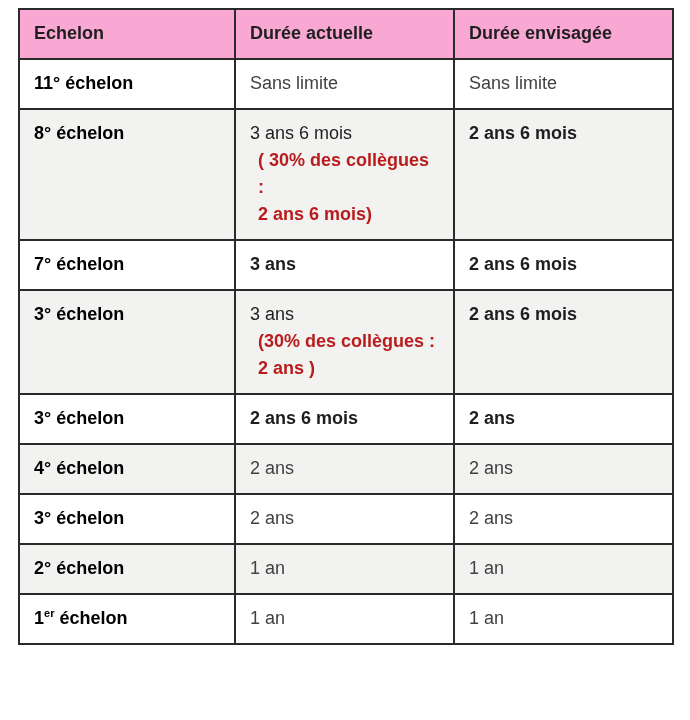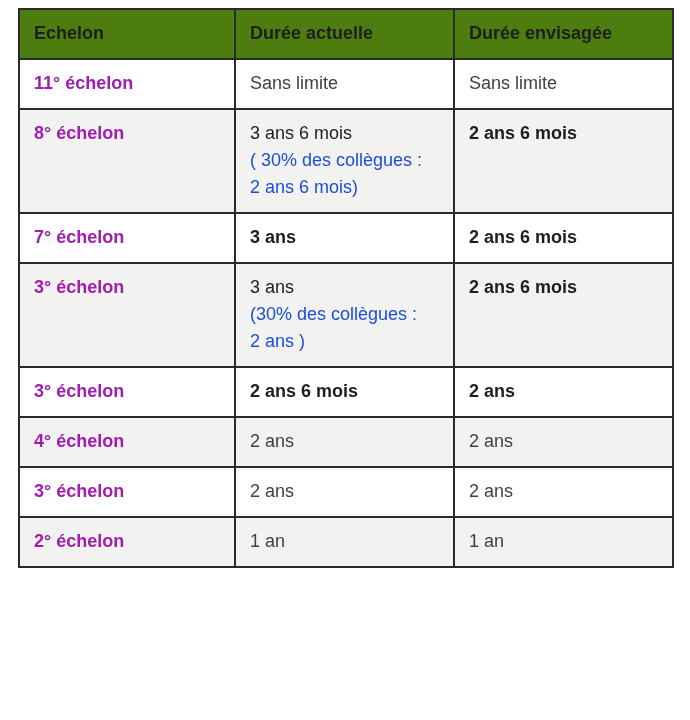--- a/index.html
+++ b/index.html
@@ -25,48 +25,49 @@
   col.c3 { width: 219px; }
   th, td {
     border: 2px solid #2a2a2a;
     text-align: left;
     vertical-align: top;
     padding: 10px 14px 11px 14px;
     font-size: 18px;
     line-height: 27px;
   }
   th {
-    background: #4d7c0f;
+    background: #f9a8d4;
     color: #1e1e1e;
     font-weight: bold;
   }
   td {
     color: #414141;
     font-weight: normal;
   }
   td.echelon {
-    color: #a21caf;
+    color: #000000;
     font-weight: bold;
   }
   td.strong {
     color: #1e1e1e;
     font-weight: bold;
   }
   tbody tr:nth-child(even) {
     background: #f2f2f1;
   }
   span.main-bold {
     display: block;
     color: #1e1e1e;
     font-weight: normal;
   }
   span.note {
     display: block;
-    color: #1d4ed8;
-    font-weight: normal;
+    color: #b91c1c;
+    font-weight: bold;
+    margin-left: 8px;
   }
   sup.ord {
     font-size: 11px;
     font-weight: bold;
     vertical-align: super;
     line-height: 0;
   }
 </style>
 </head>
 <body>
@@ -126,14 +127,19 @@
     <tr>
       <td class="echelon">3° échelon</td>
       <td>2 ans</td>
       <td>2 ans</td>
     </tr>
     <tr>
       <td class="echelon">2° échelon</td>
       <td>1 an</td>
       <td>1 an</td>
     </tr>
+    <tr>
+      <td class="echelon"><span>1</span><sup class="ord">er</sup><span> échelon</span></td>
+      <td>1 an</td>
+      <td>1 an</td>
+    </tr>
   </tbody>
 </table>
 
 </body></html>

